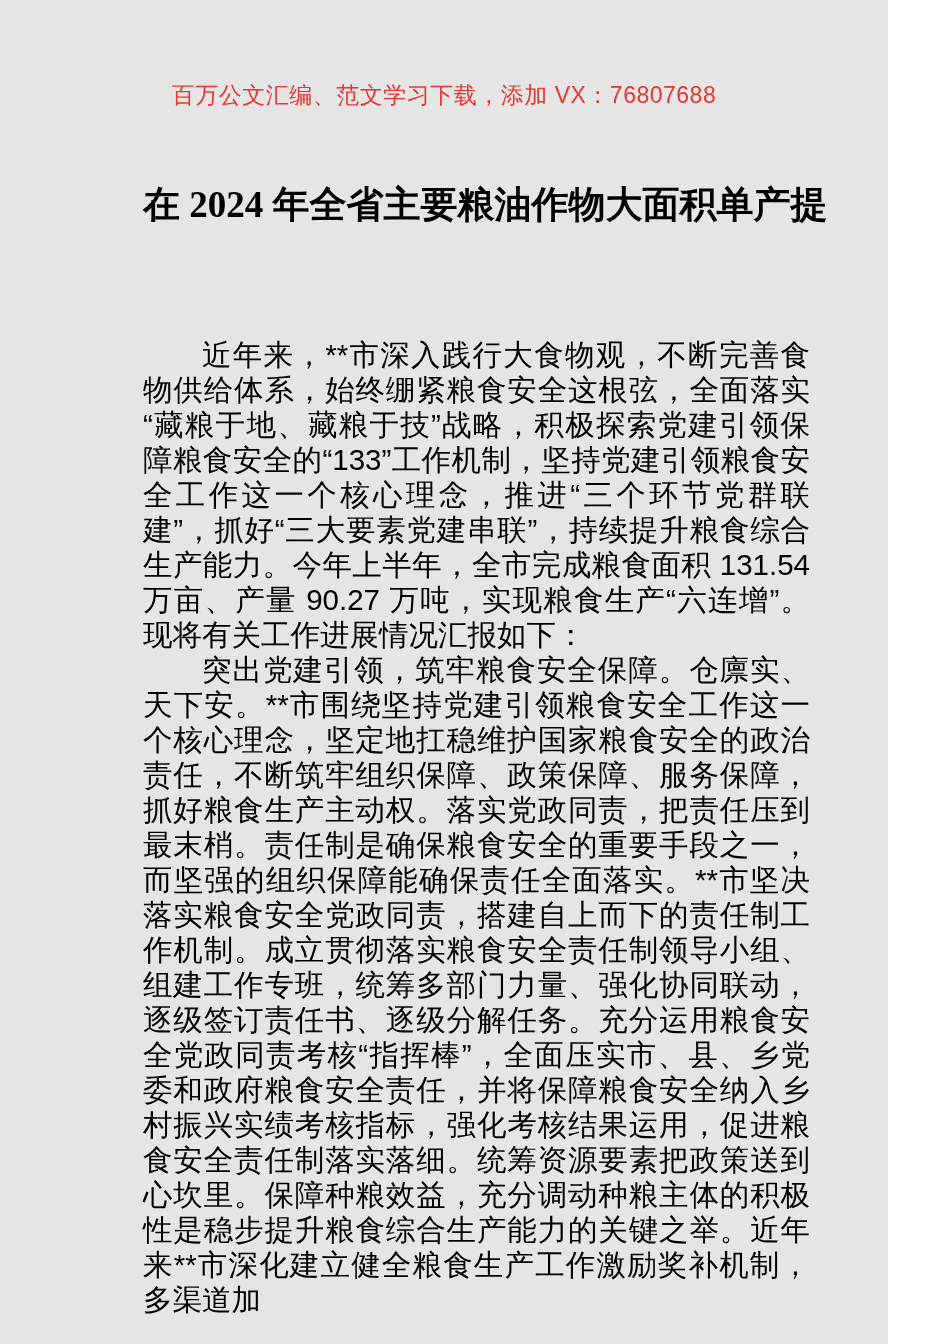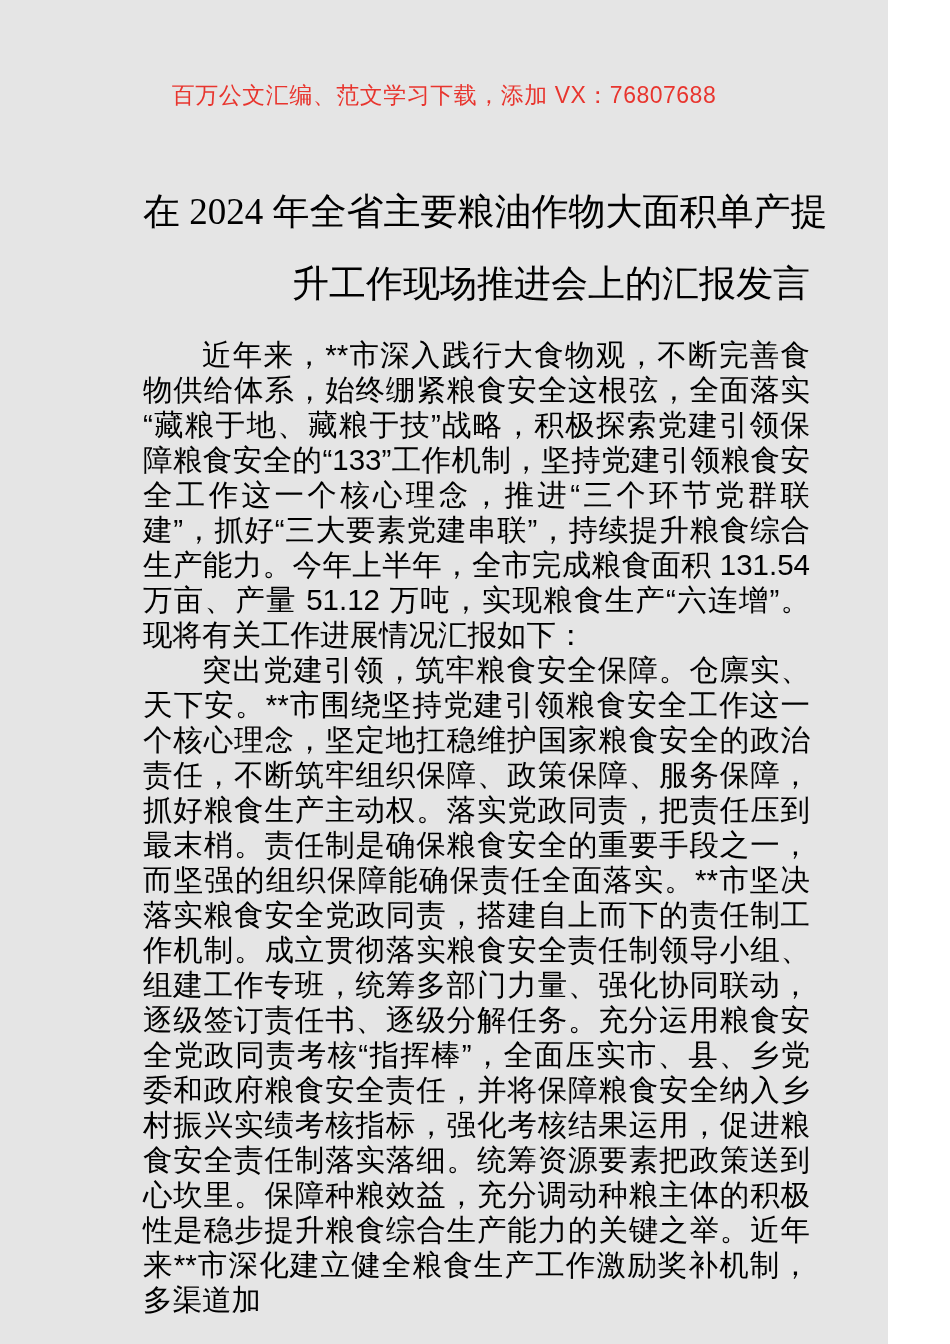--- a/index.html
+++ b/index.html
@@ -23,27 +23,27 @@
     left: 0;
     width: 100%;
     text-align: center;
     font-size: 23px;
     line-height: 26px;
     color: #e8352e;
     letter-spacing: 0.5px;
   }
   .doc-title {
     position: absolute;
-    top: 176px;
+    top: 169px;
     left: 143px;
     width: 667px;
     margin: 0;
-    text-align: right;
+    text-align: center;
     font-family: "Liberation Serif", "DejaVu Serif", serif;
-    font-weight: 400;
+    font-weight: 700;
     font-size: 37px;
     line-height: 72px;
     color: #000000;
   }
   .doc-title .title-line {
     display: block;
     white-space: nowrap;
   }
   .doc-body {
     position: absolute;
@@ -65,21 +65,20 @@
 </style>
 </head>
 <body>
 
 <div class="page">
 
   <div class="notice">百万公文汇编、范文学习下载，添加 VX：76807688</div>
 
   <h1 class="doc-title">
     <span class="title-line">在 2024 年全省主要粮油作物大面积单产提</span>
-    <span class="title-line">升工作现场推进会上的汇报发言</span>
   </h1>
 
   <div class="doc-body">
-    <p class="para">近年来，**市深入践行大食物观，不断完善食物供给体系，始终绷紧粮食安全这根弦，全面落实“藏粮于地、藏粮于技”战略，积极探索党建引领保障粮食安全的“133”工作机制，坚持党建引领粮食安全工作这一个核心理念，推进“三个环节党群联建”，抓好“三大要素党建串联”，持续提升粮食综合生产能力。今年上半年，全市完成粮食面积 131.54 万亩、产量 51.12 万吨，实现粮食生产“六连增”。现将有关工作进展情况汇报如下：</p>
+    <p class="para">近年来，**市深入践行大食物观，不断完善食物供给体系，始终绷紧粮食安全这根弦，全面落实“藏粮于地、藏粮于技”战略，积极探索党建引领保障粮食安全的“133”工作机制，坚持党建引领粮食安全工作这一个核心理念，推进“三个环节党群联建”，抓好“三大要素党建串联”，持续提升粮食综合生产能力。今年上半年，全市完成粮食面积 131.54 万亩、产量 90.27 万吨，实现粮食生产“六连增”。现将有关工作进展情况汇报如下：</p>
     <p class="para">突出党建引领，筑牢粮食安全保障。仓廪实、天下安。**市围绕坚持党建引领粮食安全工作这一个核心理念，坚定地扛稳维护国家粮食安全的政治责任，不断筑牢组织保障、政策保障、服务保障，抓好粮食生产主动权。落实党政同责，把责任压到最末梢。责任制是确保粮食安全的重要手段之一，而坚强的组织保障能确保责任全面落实。**市坚决落实粮食安全党政同责，搭建自上而下的责任制工作机制。成立贯彻落实粮食安全责任制领导小组、组建工作专班，统筹多部门力量、强化协同联动，逐级签订责任书、逐级分解任务。充分运用粮食安全党政同责考核“指挥棒”，全面压实市、县、乡党委和政府粮食安全责任，并将保障粮食安全纳入乡村振兴实绩考核指标，强化考核结果运用，促进粮食安全责任制落实落细。统筹资源要素把政策送到心坎里。保障种粮效益，充分调动种粮主体的积极性是稳步提升粮食综合生产能力的关键之举。近年来**市深化建立健全粮食生产工作激励奖补机制，多渠道加</p>
   </div>
 
 </div>
 
 </body></html>

